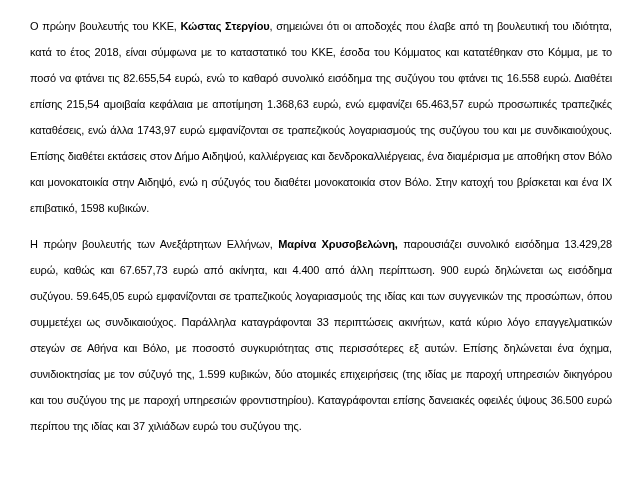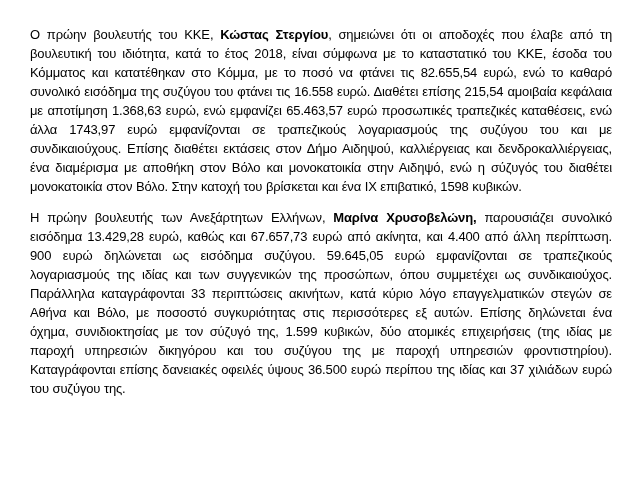--- a/index.html
+++ b/index.html
@@ -15,23 +15,23 @@
     color: #000000;
   }
   .page {
     box-sizing: border-box;
     width: 642px;
     height: 495px;
     padding: 13px 30px 0 30px;
     background: #ffffff;
   }
   .para {
-    margin: 12px 0 10px 0;
-    font-size: 13px;
-    line-height: 19px;
+    margin: 0 0 10px 0;
+    font-size: 11px;
+    line-height: 26px;
     text-align: justify;
     letter-spacing: -0.15px;
     word-spacing: 0.2px;
   }
   .para b {
     font-weight: bold;
   }
 </style>
 </head>
 <body>

